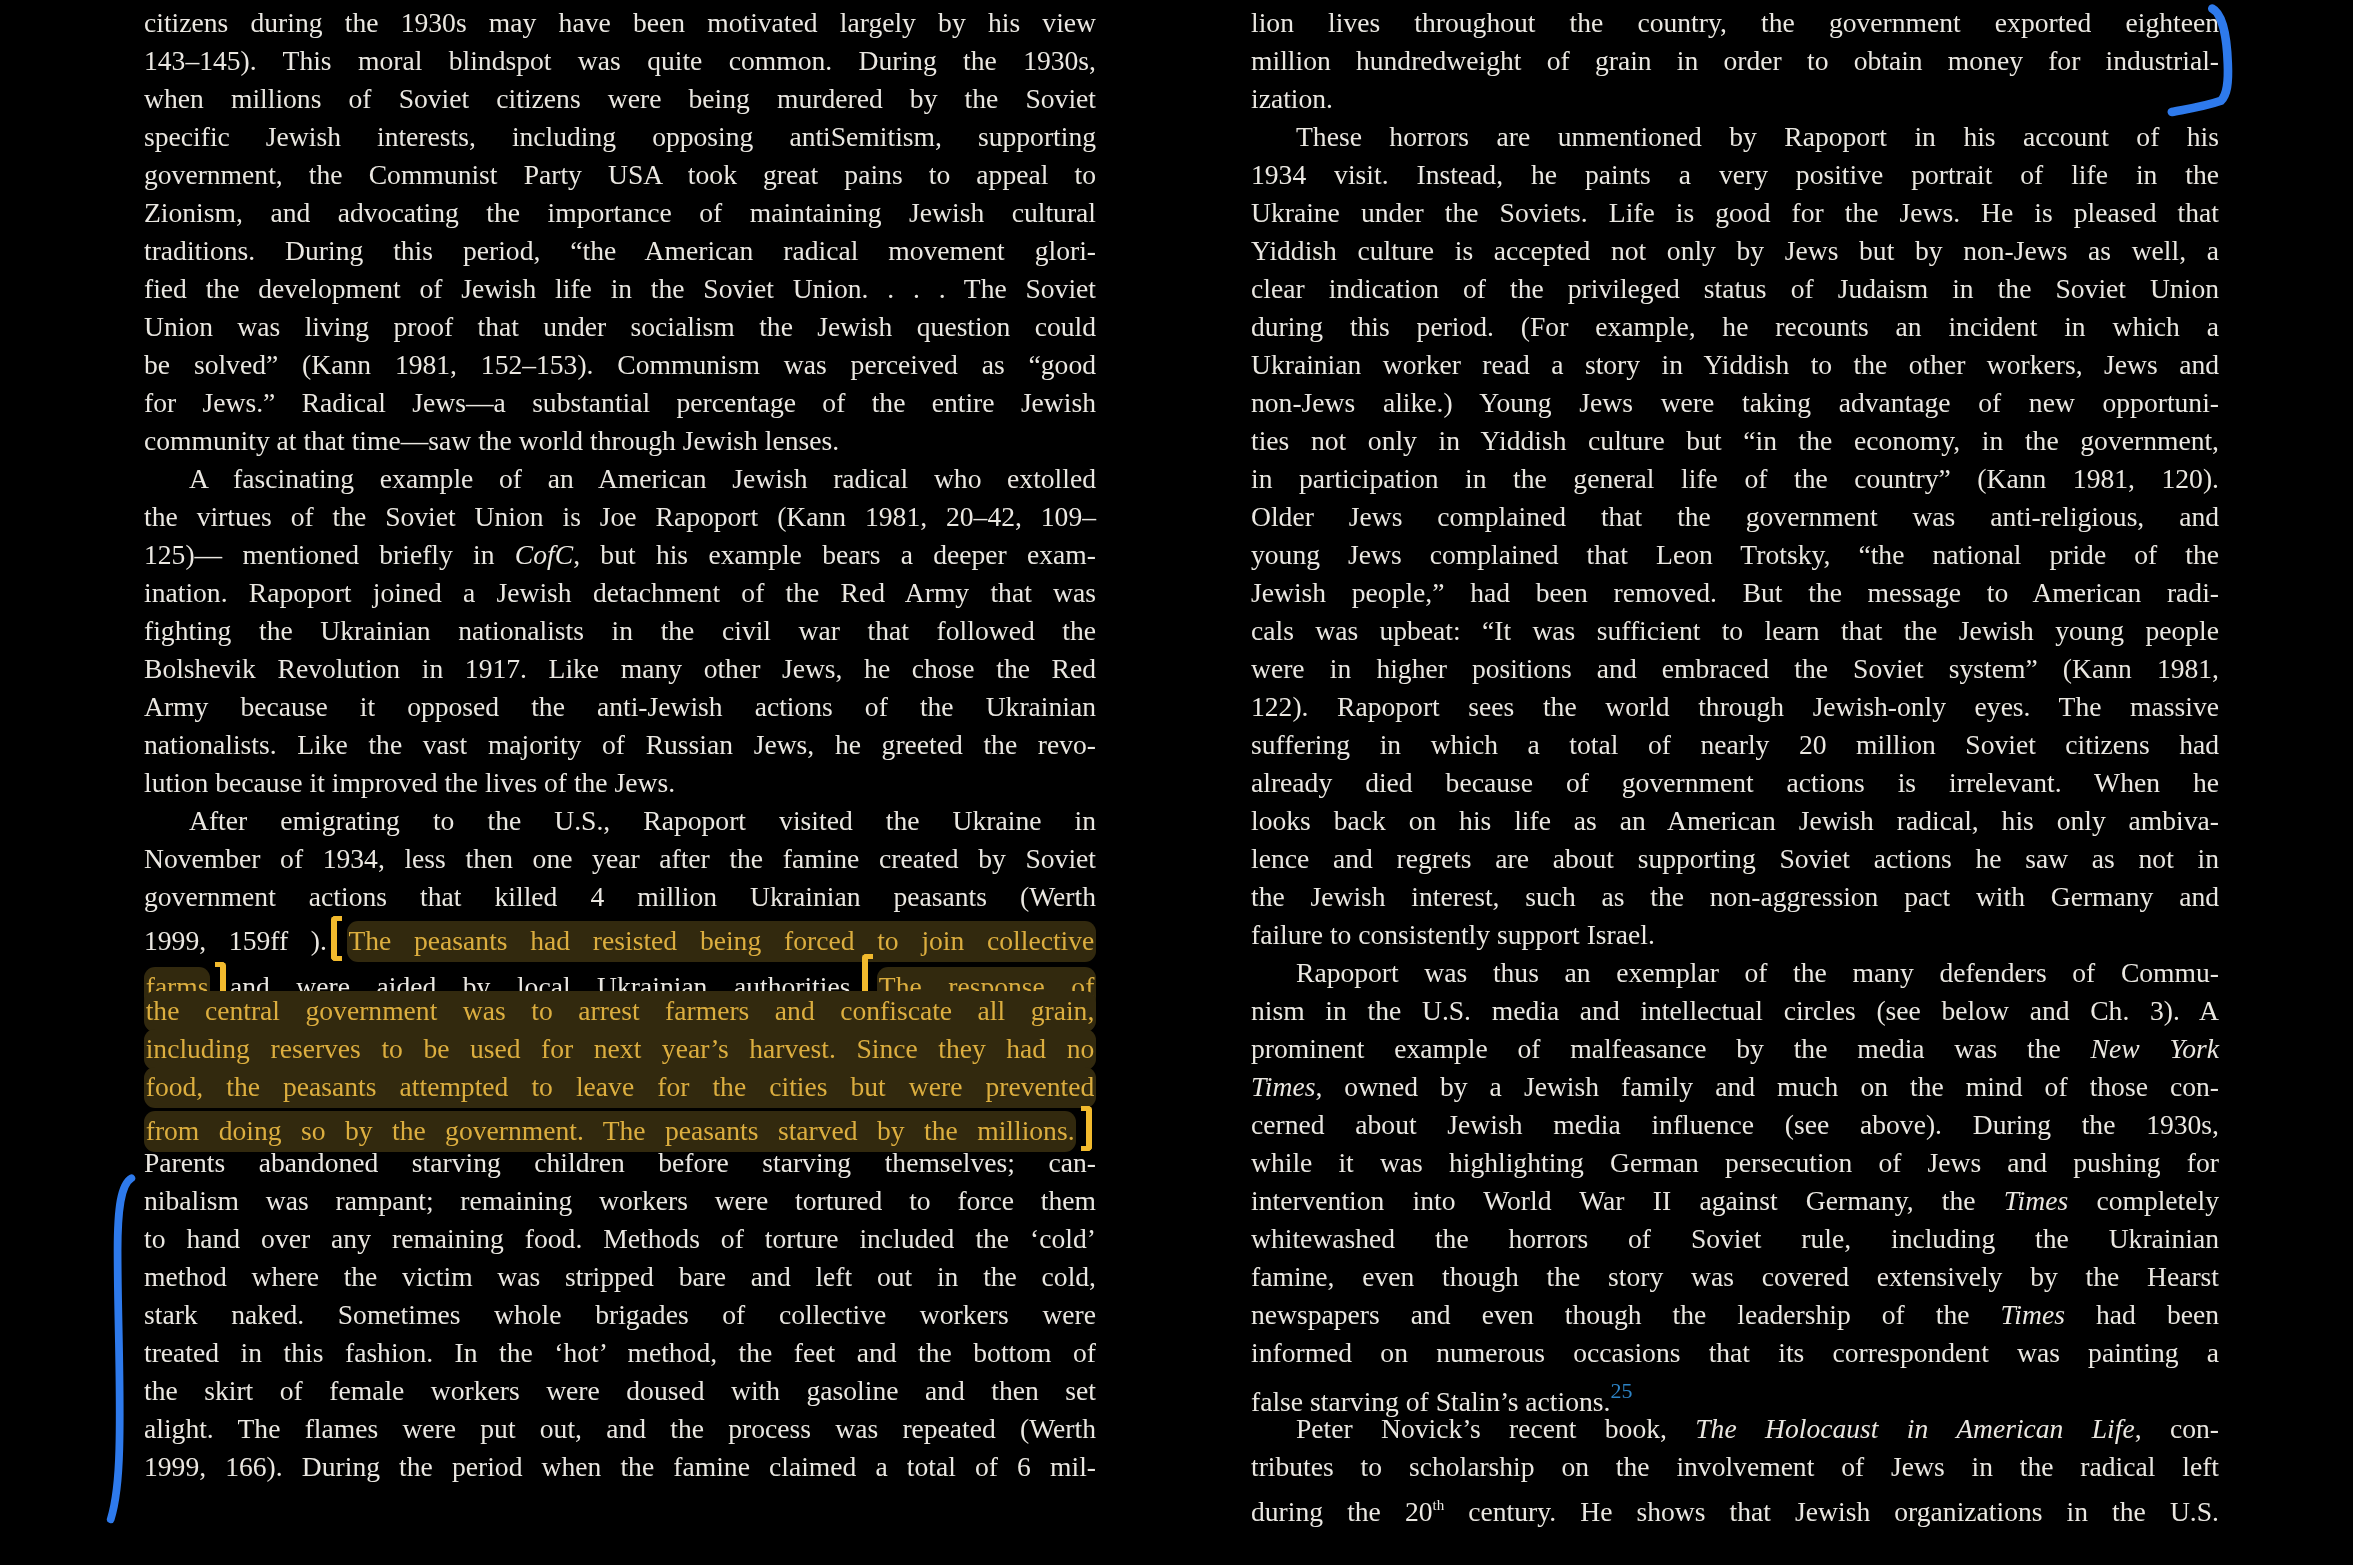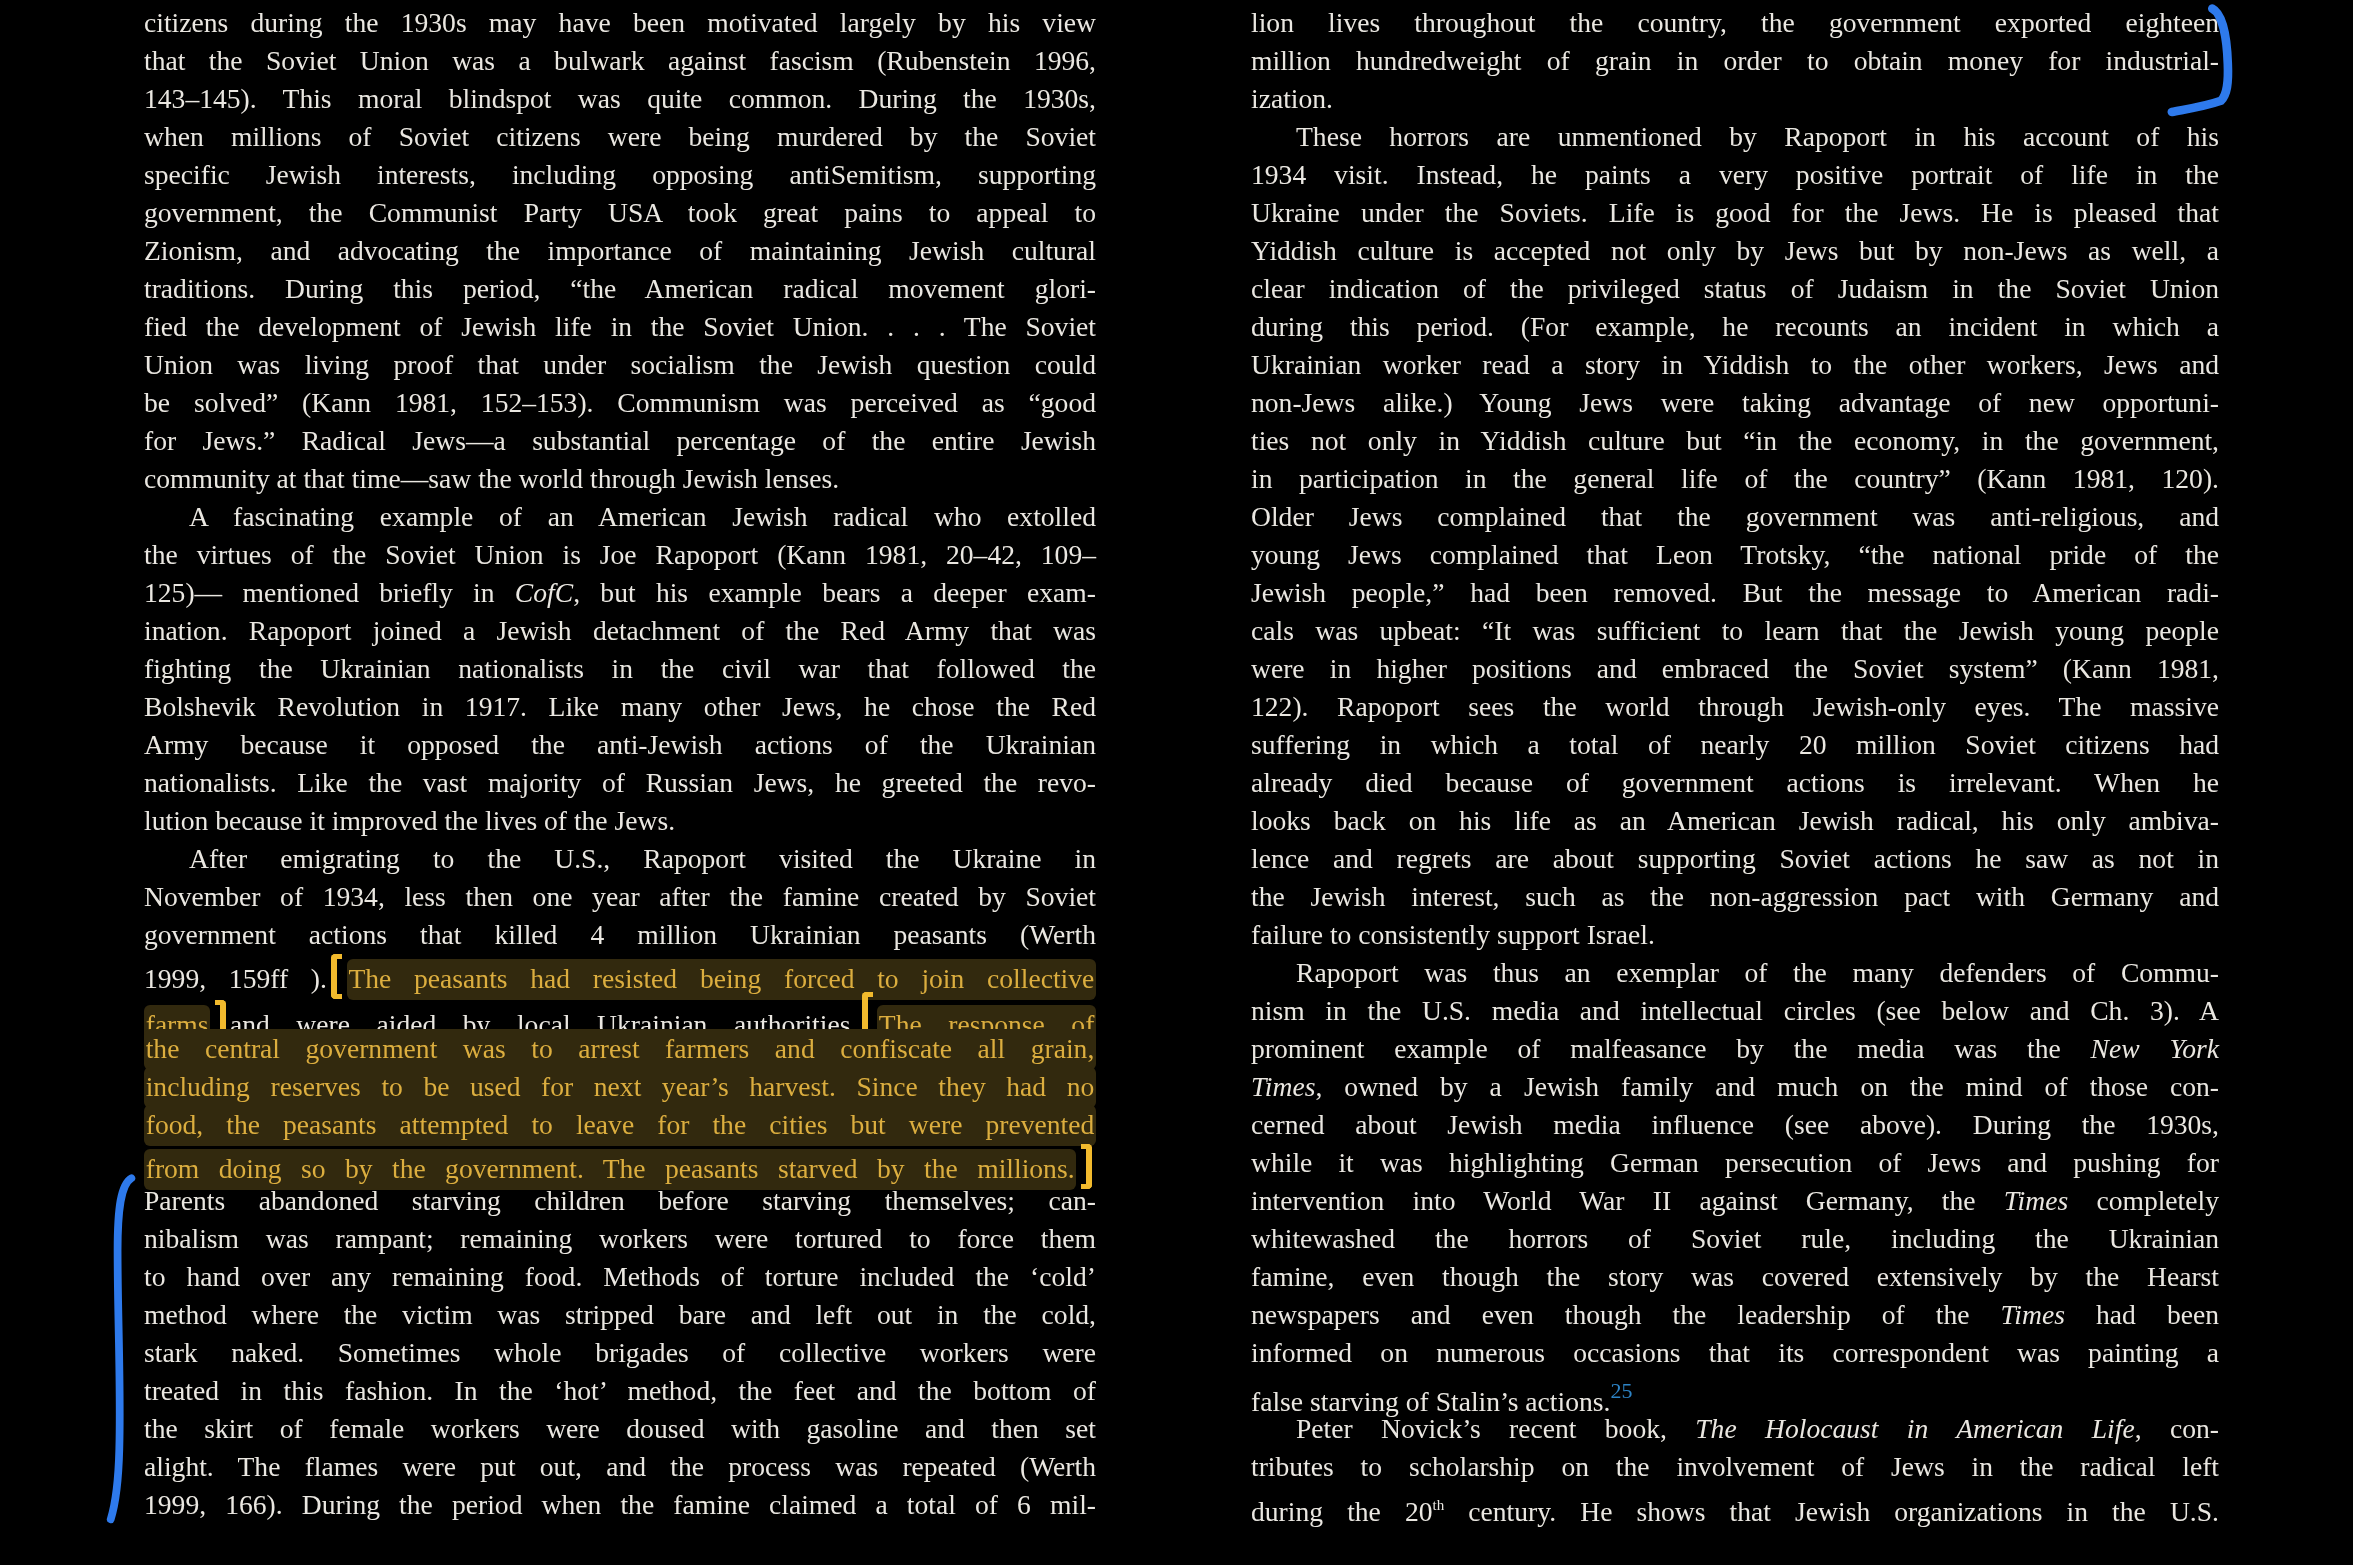--- a/index.html
+++ b/index.html
@@ -29,21 +29,21 @@
     height:38px;line-height:38px;
     text-align:justify;text-align-last:justify;
     overflow:visible;
   }
   .ln.last{text-align-last:left;}
   .ln.indent{padding-left:45px;}
   .hl{
     color:var(--highlight_text);
     background:var(--highlight_bg);
     padding:4.3px 1.7px 6px 1.7px;
-    border-radius:6px;
+    border-radius:11px;
   }
   .it{font-style:italic;}
   .fn{color:var(--footnote_blue);font-size:22px;vertical-align:13px;}
   .sup{font-size:15px;vertical-align:11.2px;}
   .br{
     display:inline-block;
     width:11.2px;height:45px;
     vertical-align:-11.2px;
     margin:0 4.3px;
   }
@@ -61,21 +61,20 @@
   }
   .br.tall{height:57px;vertical-align:-15.5px;}
   .annot{position:absolute;left:0;top:0;pointer-events:none;}
 </style>
 </head>
 <body>
 
 <div class="page">
   <div class="col" id="col-left">
       <div class="ln"><span>citizens during the 1930s may have been motivated largely by his view</span></div>
-      <div class="ln"><span>that the Soviet Union was a bulwark against fascism (Rubenstein 1996,</span></div>
       <div class="ln"><span>143–145). This moral blindspot was quite common. During the 1930s,</span></div>
       <div class="ln"><span>when millions of Soviet citizens were being murdered by the Soviet</span></div>
       <div class="ln"><span>specific Jewish interests, including opposing antiSemitism, supporting</span></div>
       <div class="ln"><span>government, the Communist Party USA took great pains to appeal to</span></div>
       <div class="ln"><span>Zionism, and advocating the importance of maintaining Jewish cultural</span></div>
       <div class="ln"><span>traditions. During this period, “the American radical movement glori-</span></div>
       <div class="ln"><span>fied the development of Jewish life in the Soviet Union. . . . The Soviet</span></div>
       <div class="ln"><span>Union was living proof that under socialism the Jewish question could</span></div>
       <div class="ln"><span>be solved” (Kann 1981, 152–153). Communism was perceived as “good</span></div>
       <div class="ln"><span>for Jews.” Radical Jews—a substantial percentage of the entire Jewish</span></div>

